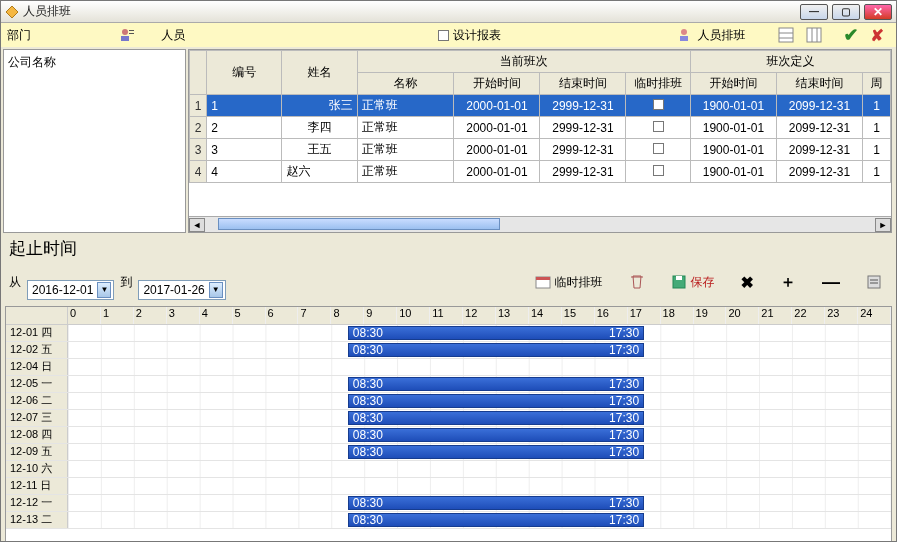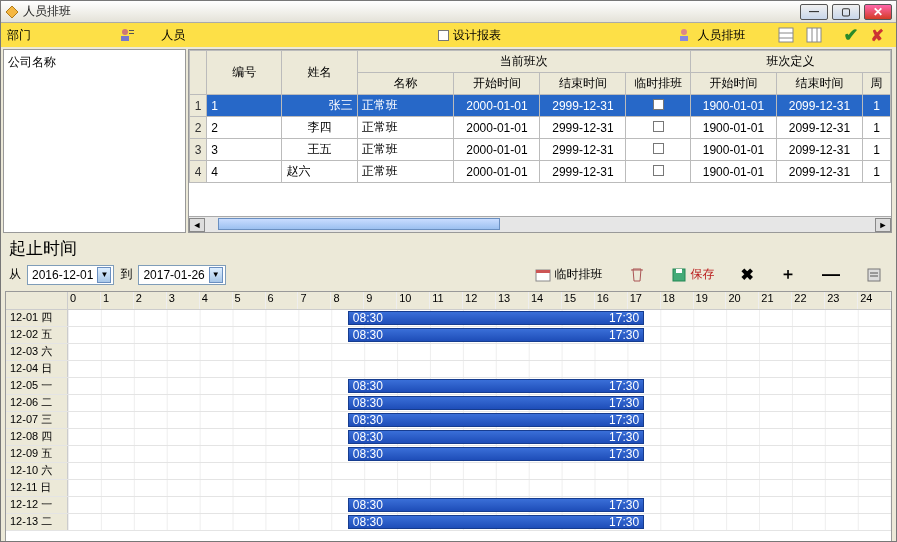--- a/index.html
+++ b/index.html
@@ -5,21 +5,21 @@
 * { box-sizing: border-box; margin: 0; padding: 0; font-family: "Microsoft YaHei", Arial, sans-serif; font-size: 12px; }
 body { background: #ece9d8; width: 897px; height: 542px; overflow: hidden; border: 1px solid #777; }
 
 .titlebar { background: linear-gradient(#fff,#e4e2d8); height: 22px; display: flex; align-items: center; padding: 0 4px; border-bottom: 1px solid #aaa; }
 .titlebar .icon { width:14px; height:14px; margin-right:4px; display:inline-block; }
 .titlebar .title { flex:1; color:#222; }
 .winbtn { width:28px; height:16px; margin-left:4px; border:1px solid #555; border-radius:2px; display:flex; align-items:center; justify-content:center; font-weight:bold; font-size:10px; cursor:pointer; }
 .min,.max { background:linear-gradient(#f0f0f0,#c8d6ea); color:#333; }
 .close { background:linear-gradient(#f6a,#d43b26); color:#fff; font-size:12px; }
 
-.toolbar-row { display:flex; align-items:center; height:24px; padding:2px 6px; background:#fde047; }
+.toolbar-row { display:flex; align-items:center; height:24px; padding:2px 6px; background:#fef9c3; }
 .toolbar-row .spacer { flex:1; }
 .tool-btn { display:inline-flex; align-items:center; gap:4px; padding:2px 6px; cursor:pointer; }
 .tool-icon { width:16px; height:16px; display:inline-block; }
 .check { color:#2a8a2a; font-size:18px; font-weight:bold; }
 .xred { color:#c33; font-size:16px; font-weight:bold; }
 
 .main-split { display:flex; height:188px; }
 .dept-panel { width:183px; border:1px solid #999; background:#fff; margin:2px; padding:4px; }
 .grid-panel { flex:1; margin:2px 4px 2px 0; border:1px solid #999; background:#ece9d8; display:flex; flex-direction:column; }
 
@@ -30,21 +30,21 @@
 table.grid .rowhdr { background:#ece9d8; width:16px; }
 tr.selrow td { background:#2768c8; color:#fff; }
 .chk { width:11px; height:11px; border:1px solid #777; display:inline-block; background:#fff; }
 
 .hscroll { height:16px; background:#e8e8e8; border-top:1px solid #aaa; display:flex; align-items:center; }
 .hscroll .arrow { width:16px; height:14px; border:1px solid #888; background:#ddd; text-align:center; font-size:9px; line-height:12px; cursor:pointer; }
 .hscroll .track { flex:1; height:14px; background:#e6e6e6; position:relative; }
 .hscroll .thumb { position:absolute; height:12px; top:0; background:linear-gradient(#c8dcff,#9bc0f0); border:1px solid #6a8fc0; }
 
 .timerange { padding:4px 8px; display:flex; align-items:center; gap:6px; background:#ece9d8; }
-.combo { display:inline-flex; align-items:center; border:1px solid #7f9db9; background:#fff; height:20px; padding:0 2px 0 4px; }
+.combo { display:inline-flex; align-items:center; border:1px solid #7f9db9; background:#fff; height:20px; padding:0 2px 0 4px;margin-top:16px; }
 .combo .drop { width:14px; height:16px; background:linear-gradient(#ddeeff,#a8c7e8); border:1px solid #6a8fc0; margin-left:4px; text-align:center; font-size:8px; line-height:14px; cursor:pointer; }
 
 .mid-toolbar { display:flex; align-items:center; padding:2px 8px; gap:14px; justify-content:flex-end; }
 
 .schedule { position:relative; background:#fff; border:1px solid #999; margin:2px 4px 4px 4px; height:260px; overflow:hidden; }
 .sch-header { display:flex; height:18px; border-bottom:1px solid #ccc; }
 .sch-corner { width:62px; border-right:1px solid #ccc; background:#ece9d8; }
 .sch-hours { flex:1; display:flex; background:#ece9d8; }
 .sch-hours div { flex:1; text-align:left; font-size:11px; border-right:1px solid #eee; padding-left:2px; }
 .sch-body { overflow-y:auto; height:242px; }
@@ -296,24 +296,20 @@
       <div class="sch-row">
         <div class="daylbl">12-02 五</div>
         <div class="cells">
           <div class="bar" style="left: 34%; width: 36%;">
             <span>08:30</span>
             <span>17:30</span>
           </div>
         </div>
       </div>
       <div class="sch-row">
-        <div class="daylbl">12-03 六</div>
-        <div class="cells"></div>
-      </div>
-      <div class="sch-row">
         <div class="daylbl">12-04 日</div>
         <div class="cells"></div>
       </div>
       <div class="sch-row">
         <div class="daylbl">12-05 一</div>
         <div class="cells">
           <div class="bar" style="left: 34%; width: 36%;">
             <span>08:30</span>
             <span>17:30</span>
           </div>

